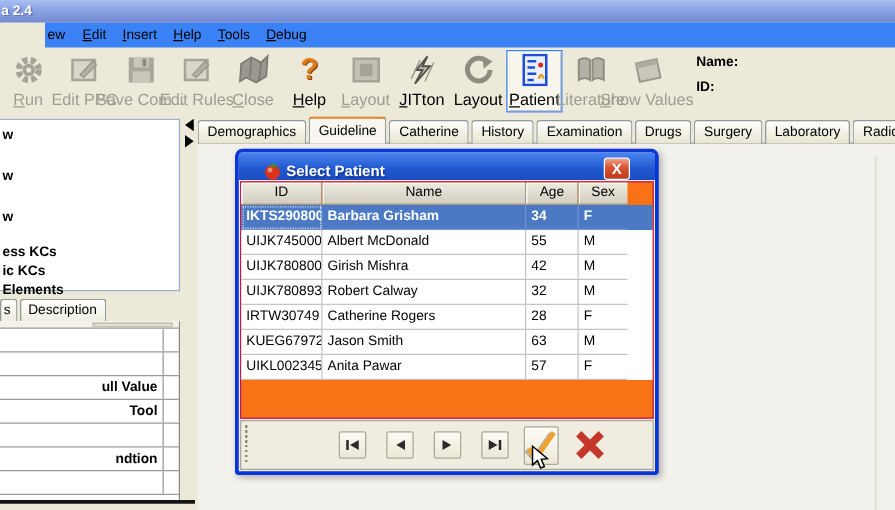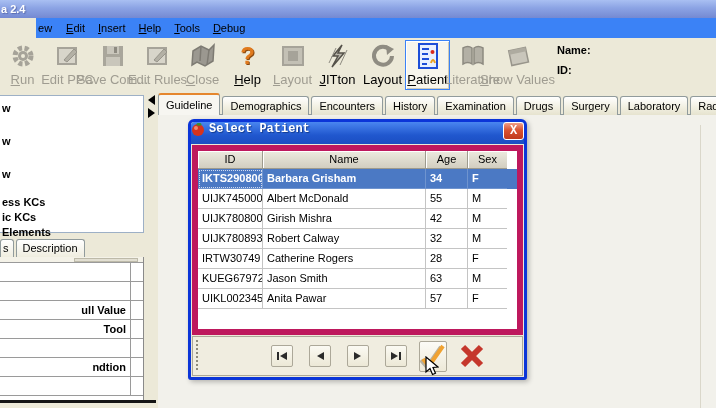--- a/index.html
+++ b/index.html
@@ -68,29 +68,29 @@
   .bl-cell-l { width:131px; border-right:1px solid #9a9a9a; font-weight:bold; text-align:right;
     padding:3px 4px 0 0; overflow:hidden; white-space:nowrap; }
   .bl-cell-r { flex:1; }
   .black-line { position:absolute; left:0; top:400px; width:156px; height:3px; background:#151515; }
 
   
   .dialog { position:absolute; left:188px; top:119px; width:339px; height:261px;
     border:3px solid #0B35D8; border-radius:6px 6px 3px 3px; background:#ECE9D8;
     box-shadow:2px 2px 5px rgba(0,0,0,0.25); }
   .dlg-title { height:22px; background:linear-gradient(#4A86F0, #2057CE 60%, #1B4EC2);
-    border-radius:3px 3px 0 0; display:flex; align-items:flex-start; padding:0 0; gap:4px;font-family:Liberation Mono, monospace; }
+    border-radius:3px 3px 0 0; display:flex; align-items:flex-end; padding:0 20px; gap:4px; }
   .dlg-title-text { color:#fff; font-weight:bold; font-size:12px; text-shadow:1px 1px 1px #123a8e; flex:1; }
   .dlg-close { width:21px; height:18px; border:1px solid #fff; border-radius:3px;
     background:linear-gradient(#F0A088, #DA5230 45%, #C03A1C);
     color:#fff; font-weight:bold; font-size:12px; line-height:16px; text-align:center; }
   .fruit { width:14px; height:14px; position:relative; }
 
   .dlg-table { position:absolute; left:1px; top:23px; width:331px; height:190px;
-    border:6px solid #be185d; background:#ffffff; }
+    border:1px solid #be185d; background:#f97316; }
   .dt-header { display:flex; height:18px; }
   .dt-h { background:linear-gradient(#EDEADF,#D2CEC0); border-right:1px solid #9d9a8d;
     border-bottom:1px solid #9d9a8d; box-shadow:inset 1px 1px 0 #fff;
     text-align:center; line-height:17px; color:#000; }
   .dt-row { display:flex; height:20px; background:#fff; }
   .dt-c { border-right:1px solid #C4C4C4; border-bottom:1px solid #C4C4C4;
     padding:3px 0 0 4px; overflow:hidden; white-space:nowrap; color:#000; }
   .c-id{ width:65px; } .c-name{ width:163px; } .c-age{ width:42px; } .c-sex{ width:39px; border-right:none; }
   .dt-row.selected { background:#4B79C4;font-weight:bold; }
   .dt-row.selected .dt-c { color:#fff; border-right-color:#6f94cf; border-bottom-color:#6f94cf; }
@@ -257,23 +257,23 @@
   </div>
 
   <div class="nameid">
     <div>Name:</div>
     <div>ID:</div>
   </div>
 
   <div class="content-panel"></div>
   <div class="content-vline"></div>
   <div class="tabstrip">
+    <div class="tab">Demographics</div>
     <div class="tab active">Guideline</div>
-    <div class="tab">Demographics</div>
-    <div class="tab">Encounters</div>
+    <div class="tab">Catherine</div>
     <div class="tab">History</div>
     <div class="tab">Examination</div>
     <div class="tab">Drugs</div>
     <div class="tab">Surgery</div>
     <div class="tab">Laboratory</div>
     <div class="tab">Radiology</div>
 
   </div>
 
   <div class="tree-panel">

